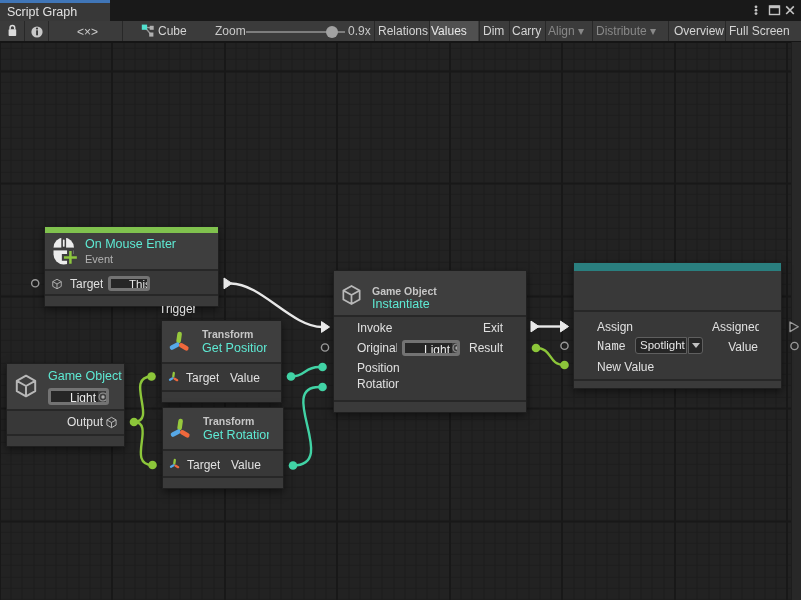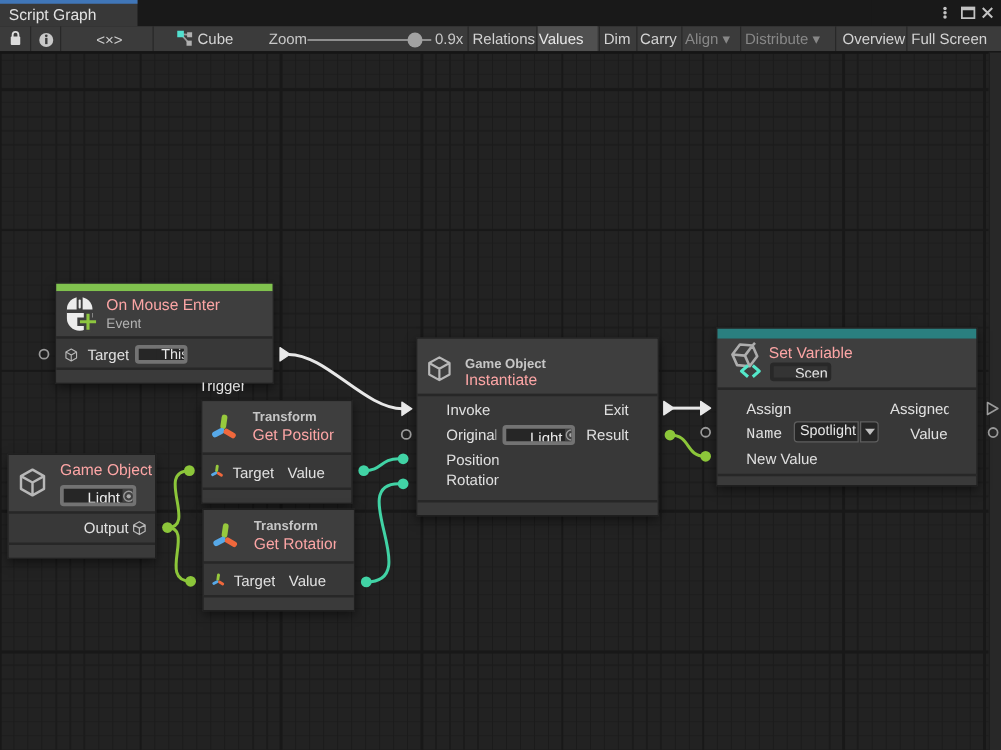--- a/index.html
+++ b/index.html
@@ -29,21 +29,21 @@
     border-top:2px solid #151515;}
   #rightstrip{position:absolute;left:791px;top:42px;width:10px;height:558px;background:#282828;border-left:1px solid #1d1d1d;}
   
   .node{position:absolute;background:#393939;box-shadow:0 3px 8px rgba(0,0,0,.5);
         border:1px solid #1f1f1f;color:#e0e0e0;font-size:12px;}
   .cbar{position:absolute;left:0;top:0;right:0;}
   .head{position:absolute;left:0;right:0;background:#3e3e3e;}
   .bodyrow{position:absolute;left:0;right:0;background:#383838;border-top:2px solid #272727;}
   .foot{position:absolute;left:0;right:0;bottom:0;background:#3a3a3a;border-top:2px solid #272727;}
   .t{position:absolute;white-space:nowrap;overflow:hidden;}
-  .title{color:#fca5a5;font-size:12.5px;}
+  .title{color:#5eead4;font-size:12.5px;}
   .sub{color:#b2b2b2;font-size:11px;}
   .small{color:#c6c6c6;font-size:10.5px;font-weight:bold;}
   .chip{position:absolute;display:flex;align-items:flex-start;border:3px solid #737373;
         border-radius:3px;background:#262626;overflow:hidden;padding-left:14px;}
 </style>
 </head>
 <body>
 <div id="app">
 
   <div id="tabbar">
@@ -251,35 +251,20 @@
       </div>
       <div class="t" style="right:23px;top:24px;">Result</div>
       <div class="t" style="left:23px;top:44px;width:42px;">Position</div>
       <div class="t" style="left:23px;top:60px;width:42px;">Rotation</div>
     </div>
     <div class="foot" style="height:12px;"></div>
   </div>
 
   <div class="node" id="nodeF" style="left:573px;top:262px;width:209px;height:127px;">
     <div class="cbar" style="height:8px;background:#2a7f7f;"></div>
-    <div class="head" style="top:8px;height:39px;">
-      <svg width="32" height="32" style="position:absolute;left:8px;top:1px" viewBox="0 0 32 32">
-        <g transform="rotate(-24 13.5 11.5)">
-          <path d="M13.5 2.8 L22.3 7.7 V17 L13.5 21.9 L4.7 17 V7.7 Z M4.7 7.7 L13.5 12.6 L22.3 7.7 M13.5 12.6 V21.9" fill="none" stroke="#adadad" stroke-width="2.1" stroke-linejoin="round"></path>
-          <path d="M22.3 7.7 L25 6.6" stroke="#adadad" stroke-width="2.1"></path>
-        </g>
-        <path d="M16.4 20.4 L11.2 24.9 L16.4 29.4" fill="none" stroke="#54e8ca" stroke-width="2.5" stroke-linejoin="round" stroke-linecap="butt"></path>
-        <path d="M20.2 20.4 L25.4 24.9 L20.2 29.4" fill="none" stroke="#54e8ca" stroke-width="2.5" stroke-linejoin="round" stroke-linecap="butt"></path>
-      </svg>
-      <div class="t title" style="left:41px;top:4px;">Set Variable</div>
-      <div class="chip" style="left:42px;top:19px;width:49px;height:15px;border-color:#282828;background:#343434;">
-        <span style="padding:0 3px;color:#e4e4e4;font-size:11.5px;">Scene</span>
-        <span style="width:0;height:0;border-left:4px solid transparent;border-right:4px solid transparent;border-top:5px solid #c0c0c0;margin-left:-1px;"></span>
-      </div>
-    </div>
     <div class="bodyrow" style="top:47px;height:71px;">
       <div class="t" style="left:23px;top:8px;width:36px;">Assign</div>
       <div class="t" style="right:22px;top:8px;width:47px;text-align:left;">Assigned</div>
       <div class="t" style="left:23px;top:28px;font-family:Liberation Mono, monospace;">Name</div>
       <div style="position:absolute;left:61px;top:25px;width:52px;height:17px;background:#262626;border:1px solid #5f5f5f;border-radius:3px 0 0 3px;color:#e6e6e6;font-size:11.5px;line-height:15px;padding-left:4px;overflow:hidden;white-space:nowrap;">Spotlight</div>
       <div style="position:absolute;left:114px;top:25px;width:15px;height:17px;background:#262626;border:1px solid #5f5f5f;border-radius:0 3px 3px 0;display:flex;align-items:center;justify-content:center;">
         <span style="width:0;height:0;border-left:4px solid transparent;border-right:4px solid transparent;border-top:5px solid #c0c0c0;"></span>
       </div>
       <div class="t" style="right:23px;top:28px;">Value</div>
       <div class="t" style="left:23px;top:48px;">New Value</div>

